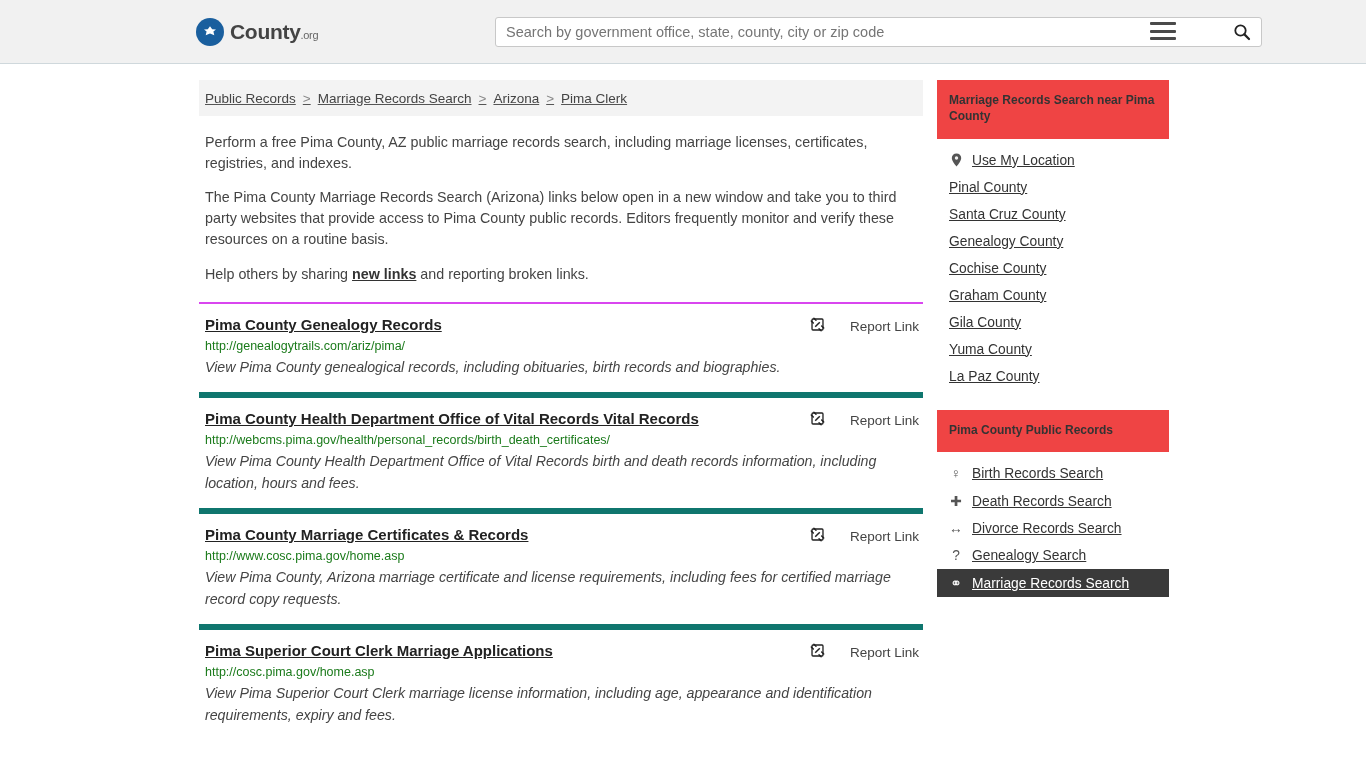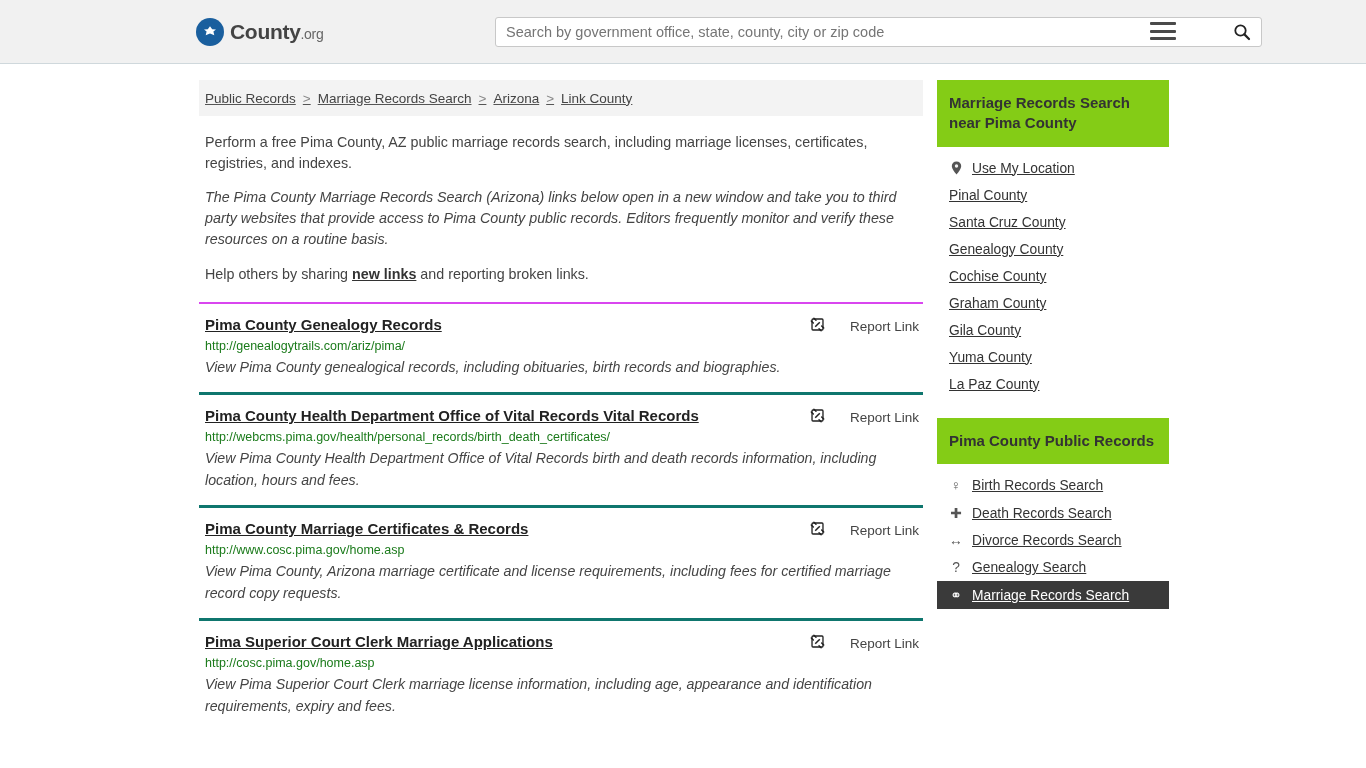--- a/index.html
+++ b/index.html
@@ -34,21 +34,21 @@
     margin-right: 6px;
   }
   .logo-badge svg { display:block; }
   .logo-text {
     font-size: 21px;
     font-weight: 700;
     color: #444;
     letter-spacing: -0.3px;
   }
   .logo-text .suffix {
-    font-size: 14px;
+    font-size: 11px;
     font-weight: 400;
     color: #666;
   }
   .search-wrap {
     position: absolute;
     left: 495px;
     top: 17px;
     width: 767px;
     height: 30px;
     background: #fff;
@@ -137,28 +137,28 @@
   .breadcrumb .current { color: #444; }
 
   
   .intro {
     font-size: 14.3px;
     line-height: 1.45;
     color: #444;
     margin: 16px 0 0 6px;
     width: 700px;
   }
-  .intro.second { margin-top: 14px; font-style: italic; }
+  .intro.second { margin-top: 14px; }
   .intro.third { margin-top: 14px; }
   .intro a { color: #333; text-decoration: underline; font-weight: 600;}
 
   
   .results { margin-top: 18px; }
   .result {
-    border-top: 3px solid #0f766e;
+    border-top: 6px solid #0f766e;
     padding: 12px 6px 14px 6px;
     position: relative;
   }
   .result:first-child { border-top: 2px solid #d946ef; }
   .result-title {
     font-size: 15px;
     font-weight: 700;
     color: #222;
     text-decoration: underline;
     display: inline-block;
@@ -189,23 +189,23 @@
     font-size: 13.5px;
     color: #444;
     cursor: pointer;
     white-space: nowrap;
   }
   .report-link .glyph { display: block; }
 
   
   .side-card { margin-bottom: 0; }
   .side-head {
-    background: #84cc16;
+    background: #ef4444;
     padding: 13px 12px 14px 12px;
-    font-size: 15px;
+    font-size: 12px;
     font-weight: 700;
     color: #333;
     line-height: 1.32;
   }
   .side-list { padding: 8px 0 4px 0; }
   .side-item {
     display: flex;
     align-items: center;
     padding: 6px 12px 6px 12px;
     font-size: 13.8px;
@@ -272,21 +272,21 @@
 
     <div class="main-col">
 
       <div class="breadcrumb">
         <a href="#">Public Records</a>
         <span class="sep">&gt;</span>
         <a href="#">Marriage Records Search</a>
         <span class="sep">&gt;</span>
         <a href="#">Arizona</a>
         <span class="sep">&gt;</span>
-        <span class="current">Link County</span>
+        <span class="current">Pima Clerk</span>
       </div>
 
       <p class="intro">Perform a free Pima County, AZ public marriage records search, including marriage licenses, certificates, registries, and indexes.</p>
       <p class="intro second">The Pima County Marriage Records Search (Arizona) links below open in a new window and take you to third party websites that provide access to Pima County public records. Editors frequently monitor and verify these resources on a routine basis.</p>
       <p class="intro third"><span>Help others by sharing </span><a href="#">new links</a><span> and reporting broken links.</span></p>
 
       <div class="results">
 
         <div class="result">
           <a href="#" class="result-title">Pima County Genealogy Records</a>

